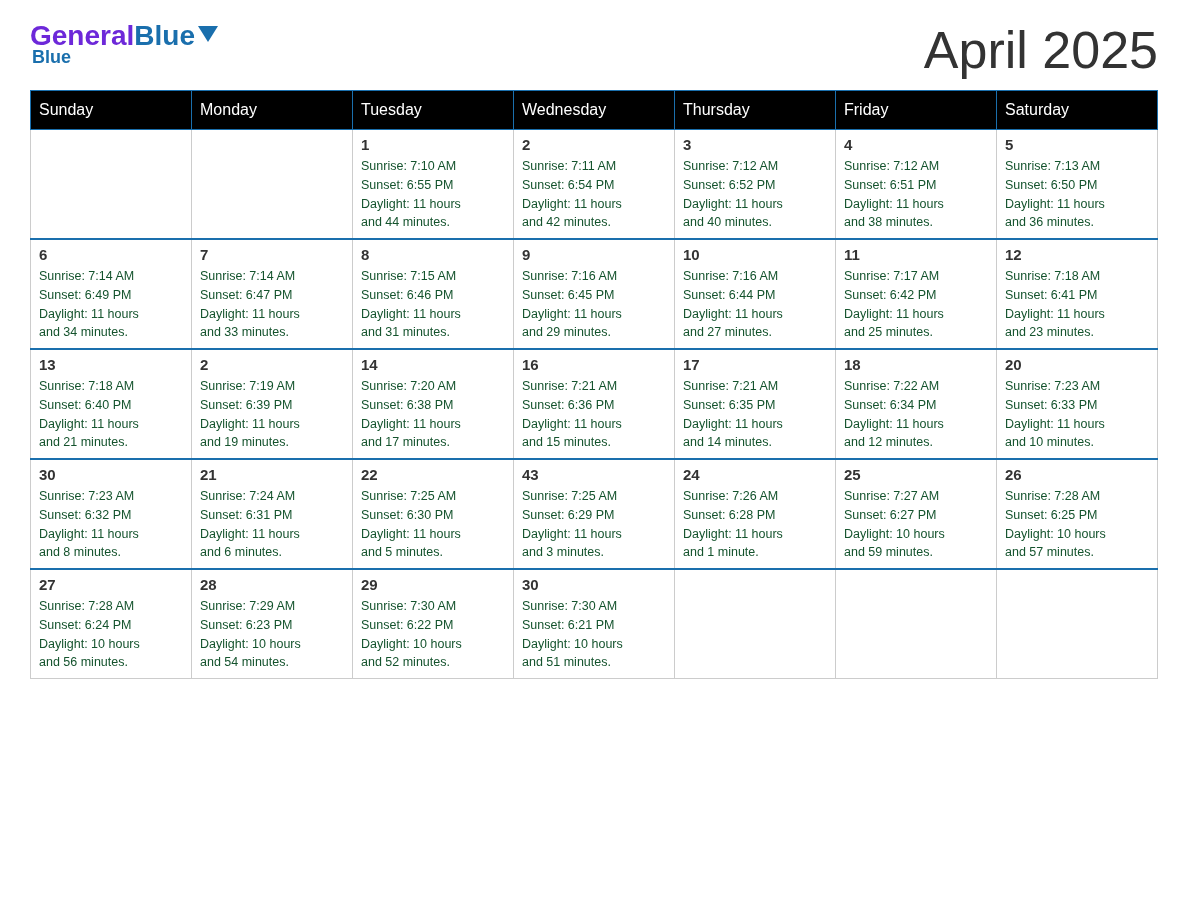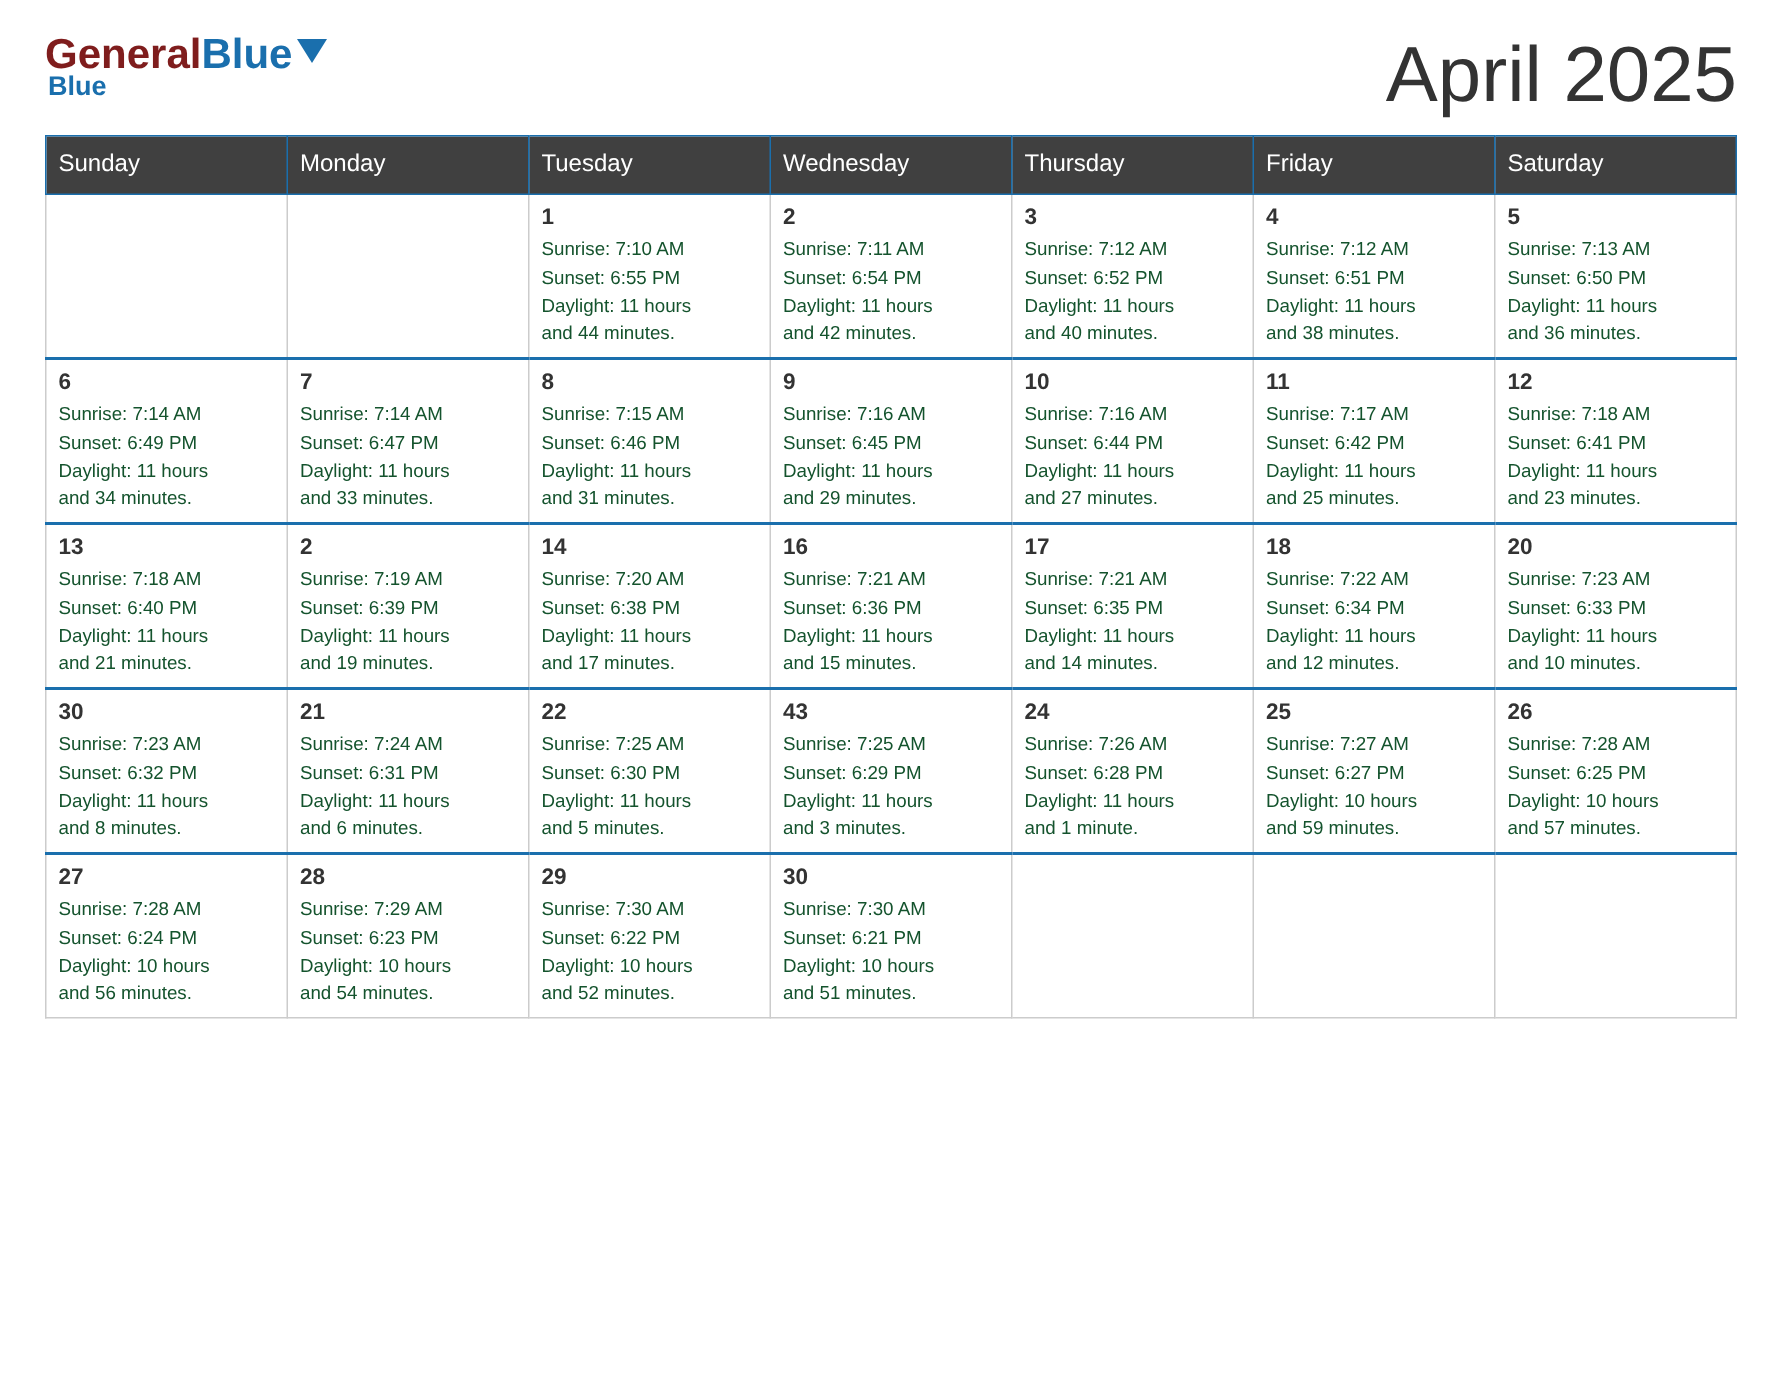--- a/index.html
+++ b/index.html
@@ -21,21 +21,21 @@
       flex-direction: column;
       align-items: flex-start;
     }
     .logo-text {
       display: flex;
       align-items: center;
       font-size: 28px;
       font-weight: bold;
       color: #333;
     }
-    .logo-general { color: #7f1d1d; }
+    .logo-general { color: #6d28d9; }
     .logo-blue { color: #1a6fad; }
     .logo-triangle {
       width: 0;
       height: 0;
       border-left: 10px solid transparent;
       border-right: 10px solid transparent;
       border-top: 16px solid #1a6fad;
       margin-left: 3px;
       margin-top: -5px;
     }
@@ -58,21 +58,21 @@
       font-size: 22px;
       font-weight: normal;
       color: #555;
     }
     .calendar {
       width: 100%;
       border-collapse: collapse;
       border: 1px solid #ccc;
     }
     .calendar th {
-      background-color: #404040;
+      background-color: #000000;
       color: #fff;
       font-size: 16px;
       font-weight: normal;
       padding: 10px 8px;
       text-align: left;
       border: 1px solid #1a6fad;
       margin-top: 24px;
     }
     .calendar td {
       border: 1px solid #ccc;

